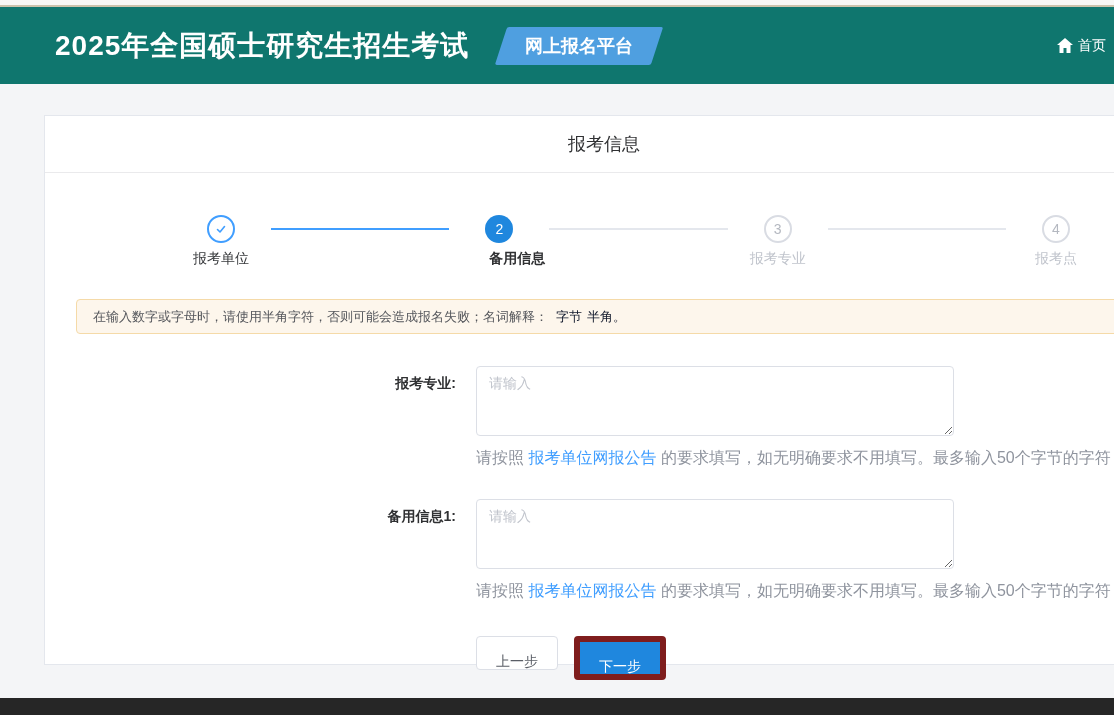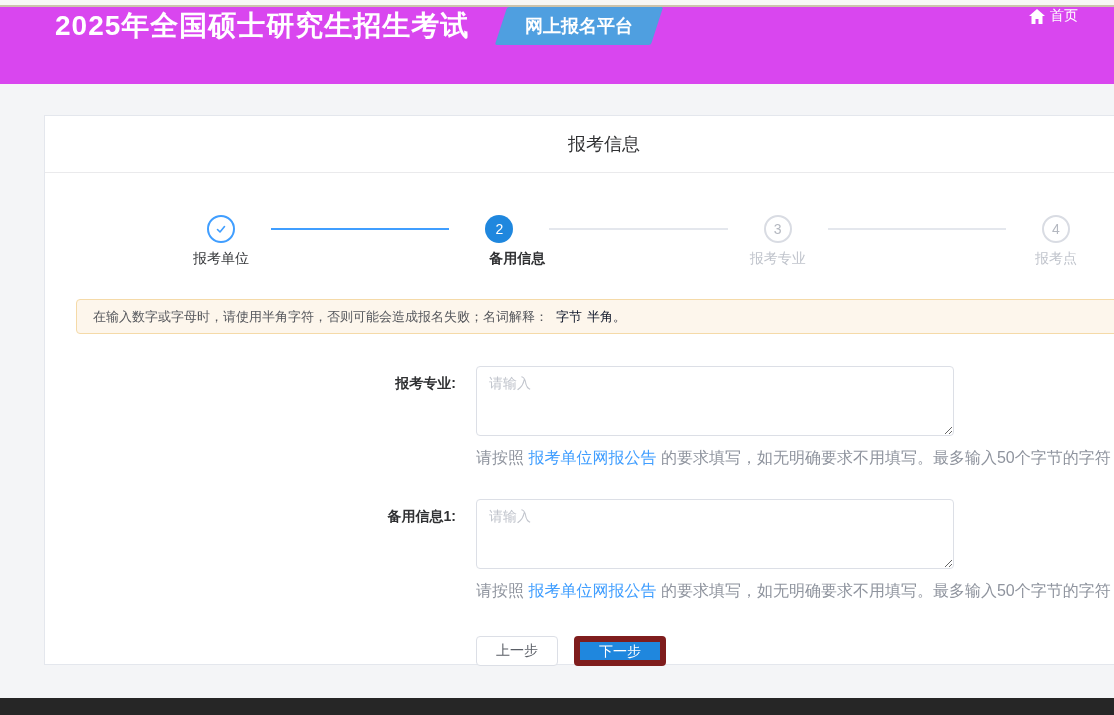--- a/index.html
+++ b/index.html
@@ -9,23 +9,23 @@
     background: #f4f5f7;
     position: relative;
   }
 
   
   .top-strip { height: 5px; background: #f7f7f5; }
   .top-strip-line { height: 2px; background: #ccc3ac; }
 
   
   .app-header {
-    height: 77px; background: #d946ef;
-    display: flex; align-items: flex-start;
-    padding: 0 36px 0 55px; color: #fff;
+    height: 77px; background: #0f766e;
+    display: flex; align-items: center;
+    padding: 0 8px 0 55px; color: #fff;
   }
   .app-title { font-size: 28px; font-weight: bold; letter-spacing: 1px; white-space: nowrap; }
   .badge {
     margin-left: 32px; background: #4f9fe0;
     transform: skewX(-18deg); padding: 7px 24px; border-radius: 2px;
   }
   .badge span { display: inline-block; transform: skewX(18deg); font-size: 18px; font-weight: bold; white-space: nowrap; }
   .header-spacer { flex: 1; }
   .home-link { display: flex; align-items: center; gap: 5px; font-size: 14px; color: #fff; cursor: pointer; white-space: nowrap; }
   .home-link svg { display: block; }
@@ -89,21 +89,21 @@
     font-family: "Liberation Sans", "DejaVu Sans", sans-serif;
     outline: none;
   }
   textarea::placeholder { color: #c0c4cc; }
   .field-help { margin-top: 8px; font-size: 16px; color: #8f949e; white-space: nowrap; }
   .field-help a { color: #409eff; text-decoration: none; }
 
   
   .btn-row { margin-top: 34px; padding-left: 431px; display: flex; gap: 16px; }
   .btn {
-    height: 30px; padding: 1px 19px; font-size: 14px; border-radius: 4px;
+    height: 30px; padding: 16px 19px; font-size: 14px; border-radius: 4px;
     cursor: pointer; font-family: "Liberation Sans", "DejaVu Sans", sans-serif;
   }
   .btn-prev { background: #fff; border: 1px solid #dcdfe6; color: #5a5e66; }
   .btn-next { background: #1f87de; border: 6px solid #7f1d1d; color: #fff; }
 
   
   .app-footer { position: absolute; left: 0; bottom: 0; width: 100%; height: 17px; background: #262626; }
 </style>
 </head>
 <body>

